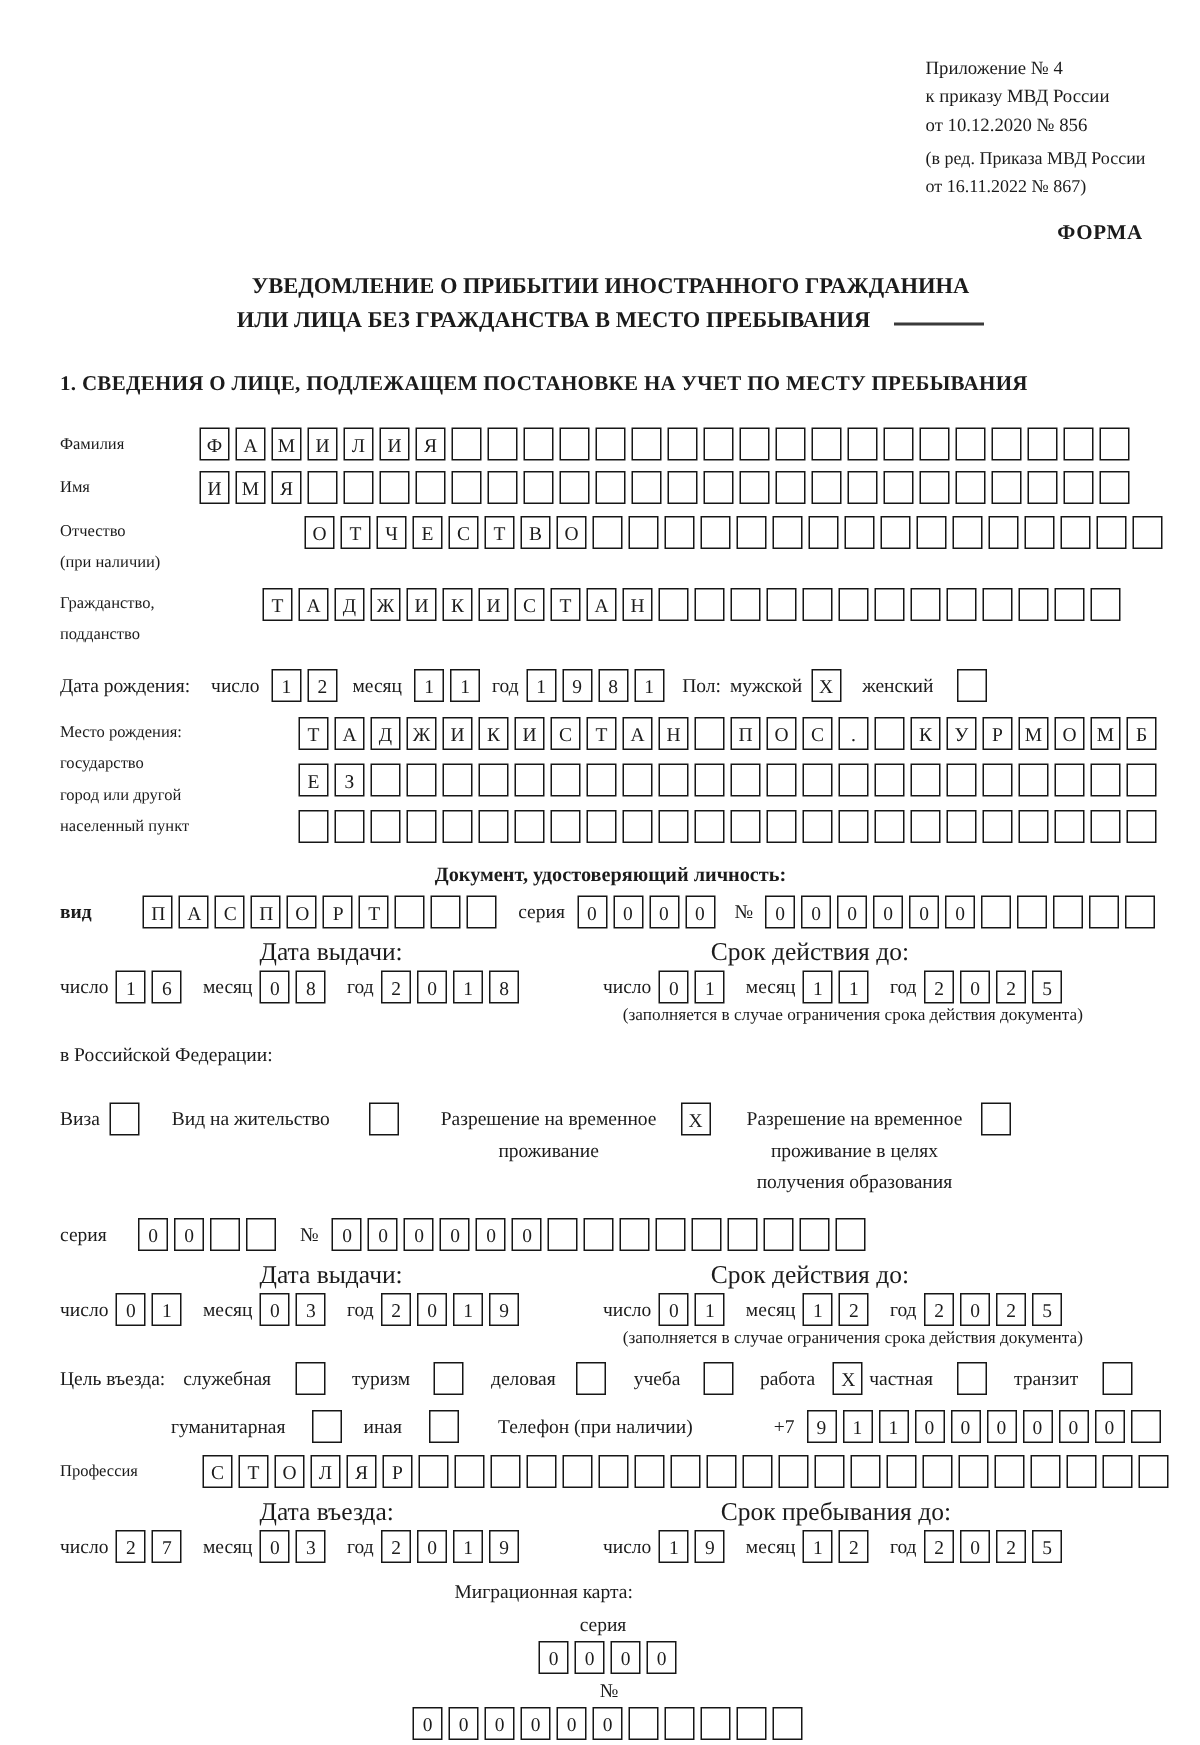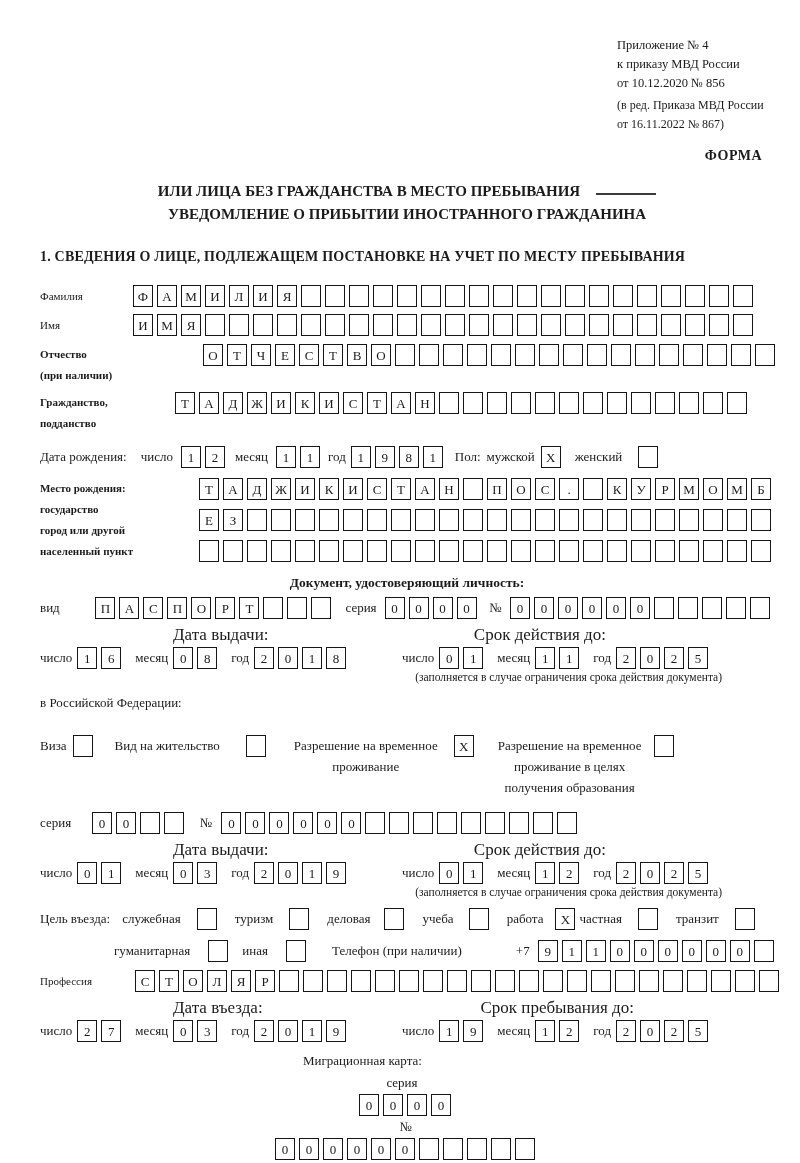--- a/index.html
+++ b/index.html
@@ -17,21 +17,21 @@
   
   .frow{display:flex;align-items:flex-start;}
   .flabel{font-size:11px;line-height:22px;flex:none;}
   .cells{display:flex;flex-wrap:nowrap;flex:none;}
   .cell{box-sizing:border-box;flex:none;width:20px;height:22px;border:1.6px solid #161616;margin-right:4px;
         display:inline-flex;align-items:center;justify-content:center;font-size:13px;padding-top:1px;}
   .lbl{font-size:13px;line-height:22px;white-space:nowrap;}
   .mt20{margin-top:20px;} .mt7{margin-top:7px;} .mt8{margin-top:8px;} .mt6{margin-top:6px;}
   .mt10{margin-top:10px;} .mt12{margin-top:12px;} .mt14{margin-top:14px;}
   .w93{width:93px;} .w163{width:163px;} .w135{width:135px;} .w159{width:159px;} .w95{width:95px;}
-  .lbl2{line-height:21px;font-weight:bold;}
+  .lbl2{line-height:21px;}
   .place-rows .cells{margin-bottom:9px;}
   
   .center-bold{margin-top:4px;text-align:center;font-weight:bold;font-size:13.5px;}
   
   .dates-headings{display:flex;font-size:17px;margin-top:6px;}
   .dh-left{margin-left:133px;}
   .dh-right{margin-left:auto;margin-right:168px;}
   .date-row{display:flex;margin-top:2px;}
   .date-group{display:flex;align-items:center;}
   .date-group .lbl{margin-right:5px;}
@@ -62,24 +62,24 @@
     <div>Приложение № 4</div>
     <div>к приказу МВД России</div>
     <div>от 10.12.2020 № 856</div>
     <div class="amend first">(в ред. Приказа МВД России</div>
     <div class="amend">от 16.11.2022 № 867)</div>
   </div>
 
   <div class="forma">ФОРМА</div>
 
   <div class="title">
+    <div>УВЕДОМЛЕНИЕ О ПРИБЫТИИ ИНОСТРАННОГО ГРАЖДАНИНА</div>
     <div>
       <span>ИЛИ ЛИЦА БЕЗ ГРАЖДАНСТВА В МЕСТО ПРЕБЫВАНИЯ</span><span class="title-underline"></span>
     </div>
-    <div>УВЕДОМЛЕНИЕ О ПРИБЫТИИ ИНОСТРАННОГО ГРАЖДАНИНА</div>
   </div>
 
   <div class="sec-heading">1. СВЕДЕНИЯ О ЛИЦЕ, ПОДЛЕЖАЩЕМ ПОСТАНОВКЕ НА УЧЕТ ПО МЕСТУ ПРЕБЫВАНИЯ</div>
 
   <div class="frow mt20">
     <div class="flabel w93">Фамилия</div>
     <div class="cells">
         <span class="cell">Ф</span>
         <span class="cell">А</span>
         <span class="cell">М</span>
@@ -322,21 +322,21 @@
           <span class="cell"></span>
           <span class="cell"></span>
           <span class="cell"></span>
         </div>
     </div>
   </div>
 
   <div class="center-bold">Документ, удостоверяющий личность:</div>
 
   <div class="frow mt6" style="align-items:center;">
-    <span class="lbl" style="width:69px;">вид</span>
+    <span class="lbl" style="width:69px;font-weight:bold;">вид</span>
     <span class="cells">
         <span class="cell">П</span>
         <span class="cell">А</span>
         <span class="cell">С</span>
         <span class="cell">П</span>
         <span class="cell">О</span>
         <span class="cell">Р</span>
         <span class="cell">Т</span>
         <span class="cell"></span>
         <span class="cell"></span>

